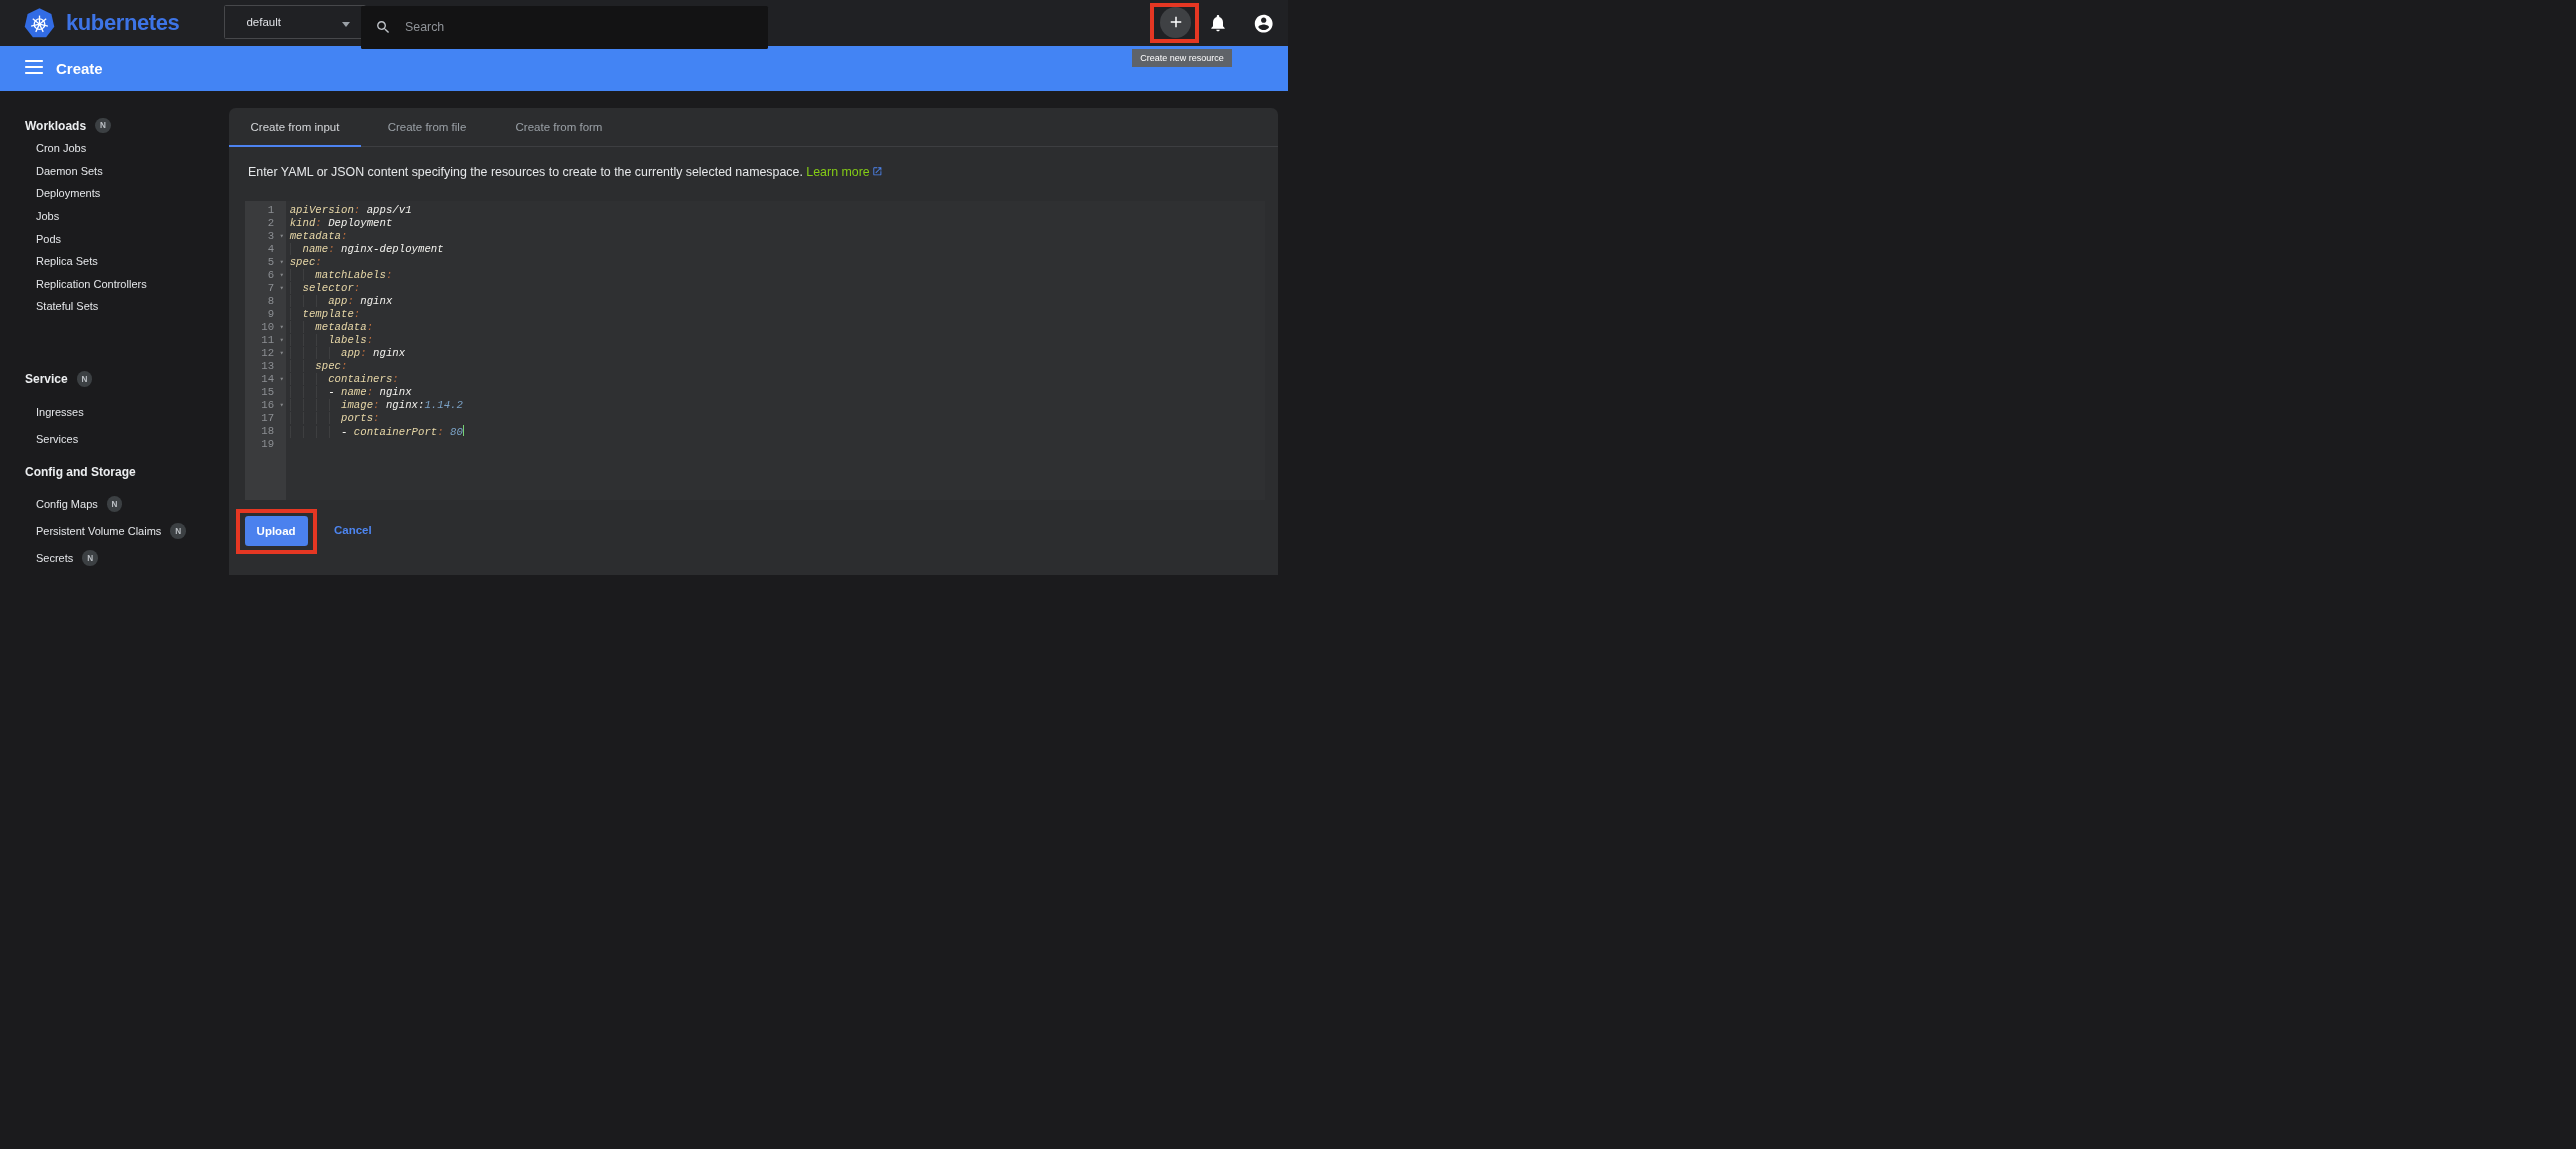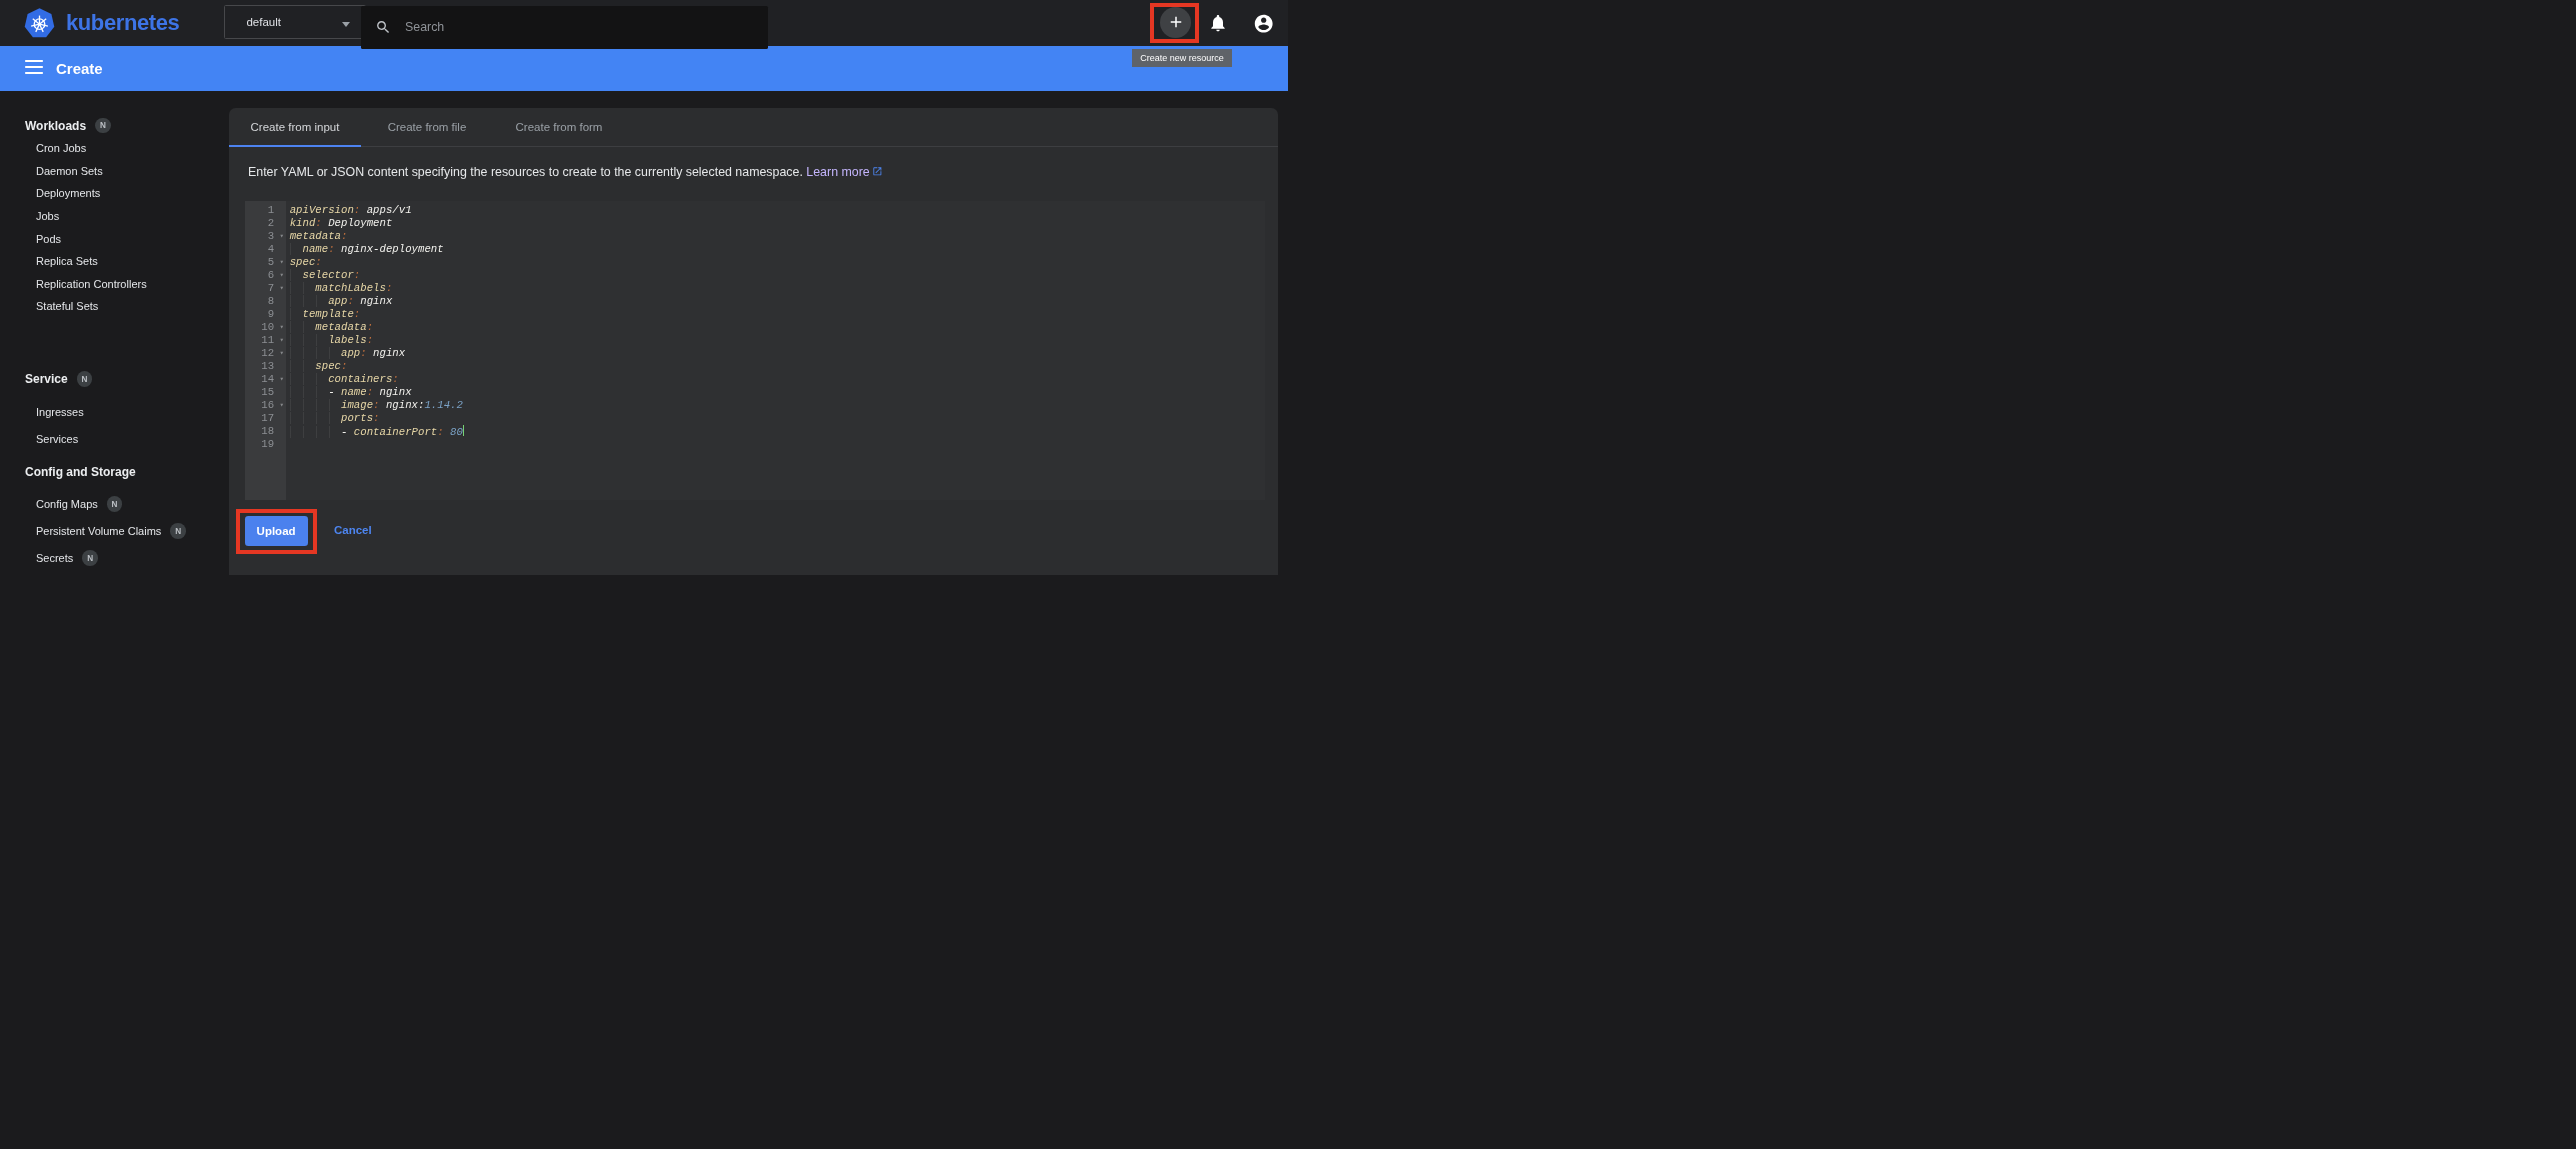--- a/index.html
+++ b/index.html
@@ -62,21 +62,21 @@
   
   .card{position:absolute;left:229px;top:108px;width:1049px;height:515px;background:#2c2d2f;
     border-radius:6.6px;z-index:10;}
   .tabbar{position:relative;display:flex;height:38px;border-bottom:0.8px solid #3d3e41;}
   .tab{width:132px;display:flex;align-items:center;justify-content:center;font-size:11.5px;
     color:#9aa0a6;cursor:pointer;position:relative;}
   .tab.active{color:#d5d7da;}
   .tab.active::after{content:"";position:absolute;left:0;right:0;bottom:-0.8px;height:1.6px;background:#4d83f1;}
 
   .desc{margin:16.5px 20px 0 19px;font-size:12.4px;color:#e6e8ea;line-height:16.5px;}
-  .learn-more{color:#c4b5fd;text-decoration:none;cursor:pointer;white-space:nowrap;}
+  .learn-more{color:#84cc16;text-decoration:none;cursor:pointer;white-space:nowrap;}
   .ext-icon{display:inline-block;vertical-align:-1.6px;margin-left:2.5px;}
 
   
   .editor{position:relative;margin:19px 13px 0 15.6px;height:299px;background:#2f3032;
     display:flex;overflow:hidden;cursor:text;}
   .gutter{width:41px;background:#3a3b3d;padding-top:3.3px;box-sizing:border-box;flex:0 0 auto;}
   .gline{position:relative;height:13px;line-height:13px;text-align:right;padding-right:11.5px;
     font-family:"Liberation Mono",monospace;font-size:10.7px;color:#8c8f93;}
   .gline .fold{position:absolute;right:1.6px;top:0;font-size:7.4px;color:#85878a;cursor:pointer;}
   .codearea{flex:1;padding:3.3px 0 0 4.1px;font-style:italic;}
@@ -266,22 +266,22 @@
           <div class="gline">17</div>
           <div class="gline">18</div>
           <div class="gline">19</div>
         </div>
       <div class="codearea" id="codearea">
           <div class="cl"><span class="k">apiVersion</span><span class="p">:</span><span class="v"> apps/v1</span></div>
           <div class="cl"><span class="k">kind</span><span class="p">:</span><span class="v"> Deployment</span></div>
           <div class="cl"><span class="k">metadata</span><span class="p">:</span></div>
           <div class="cl"><span class="w">  </span><span class="k">name</span><span class="p">:</span><span class="v"> nginx-deployment</span></div>
           <div class="cl"><span class="k">spec</span><span class="p">:</span></div>
+          <div class="cl"><span class="w">    </span><span class="k">matchLabels</span><span class="p">:</span></div>
           <div class="cl"><span class="w">  </span><span class="k">selector</span><span class="p">:</span></div>
-          <div class="cl"><span class="w">    </span><span class="k">matchLabels</span><span class="p">:</span></div>
           <div class="cl"><span class="w">      </span><span class="k">app</span><span class="p">:</span><span class="v"> nginx</span></div>
           <div class="cl"><span class="w">  </span><span class="k">template</span><span class="p">:</span></div>
           <div class="cl"><span class="w">    </span><span class="k">metadata</span><span class="p">:</span></div>
           <div class="cl"><span class="w">      </span><span class="k">labels</span><span class="p">:</span></div>
           <div class="cl"><span class="w">        </span><span class="k">app</span><span class="p">:</span><span class="v"> nginx</span></div>
           <div class="cl"><span class="w">    </span><span class="k">spec</span><span class="p">:</span></div>
           <div class="cl"><span class="w">      </span><span class="k">containers</span><span class="p">:</span></div>
           <div class="cl"><span class="w">      </span><span class="d">- </span><span class="k">name</span><span class="p">:</span><span class="v"> nginx</span></div>
           <div class="cl"><span class="w">        </span><span class="k">image</span><span class="p">:</span><span class="v"> nginx:</span><span class="n">1.14.2</span></div>
           <div class="cl"><span class="w">        </span><span class="k">ports</span><span class="p">:</span></div>

